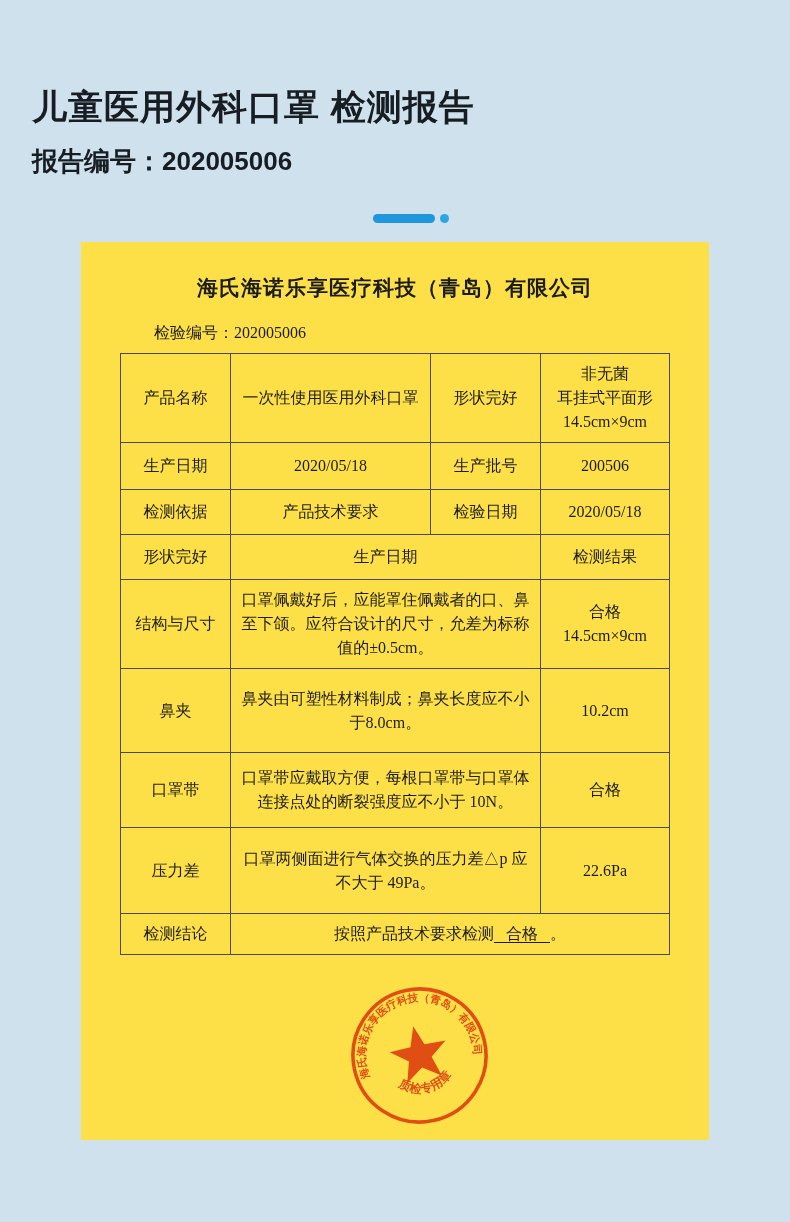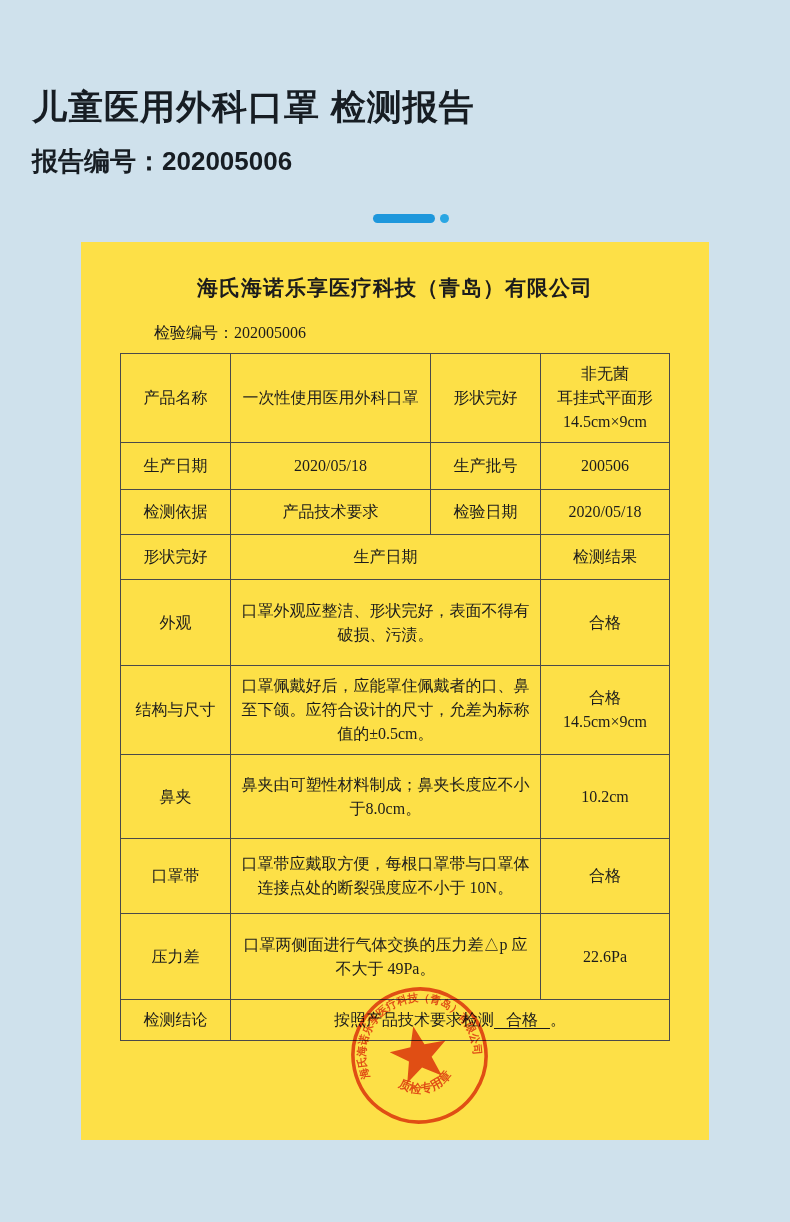--- a/index.html
+++ b/index.html
@@ -108,25 +108,20 @@
           <td>检测依据</td>
           <td>产品技术要求</td>
           <td>检验日期</td>
           <td>2020/05/18</td>
         </tr>
         <tr class="h46">
           <td>形状完好</td>
           <td colspan="2">生产日期</td>
           <td>检测结果</td>
         </tr>
-        <tr class="h86">
-          <td>外观</td>
-          <td colspan="2" class="req">口罩外观应整洁、形状完好，表面不得有破损、污渍。</td>
-          <td>合格</td>
-        </tr>
         <tr class="h84">
           <td>结构与尺寸</td>
           <td colspan="2" class="req">口罩佩戴好后，应能罩住佩戴者的口、鼻至下颌。应符合设计的尺寸，允差为标称值的±0.5cm。</td>
           <td class="prewrap">合格
 14.5cm×9cm</td>
         </tr>
         <tr class="h76">
           <td>鼻夹</td>
           <td colspan="2" class="req">鼻夹由可塑性材料制成；鼻夹长度应不小于8.0cm。</td>
           <td>10.2cm</td>

